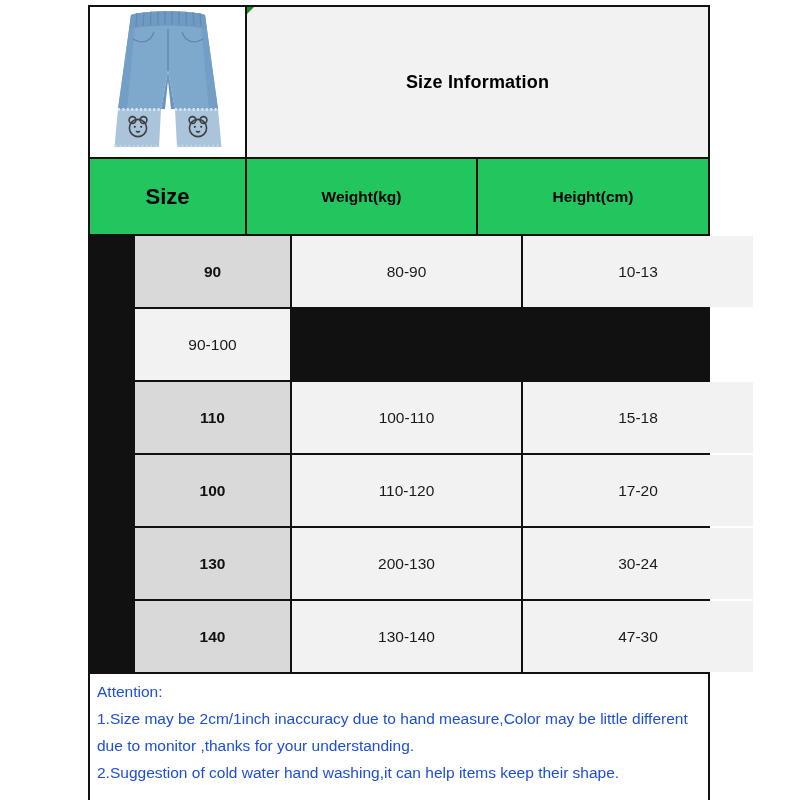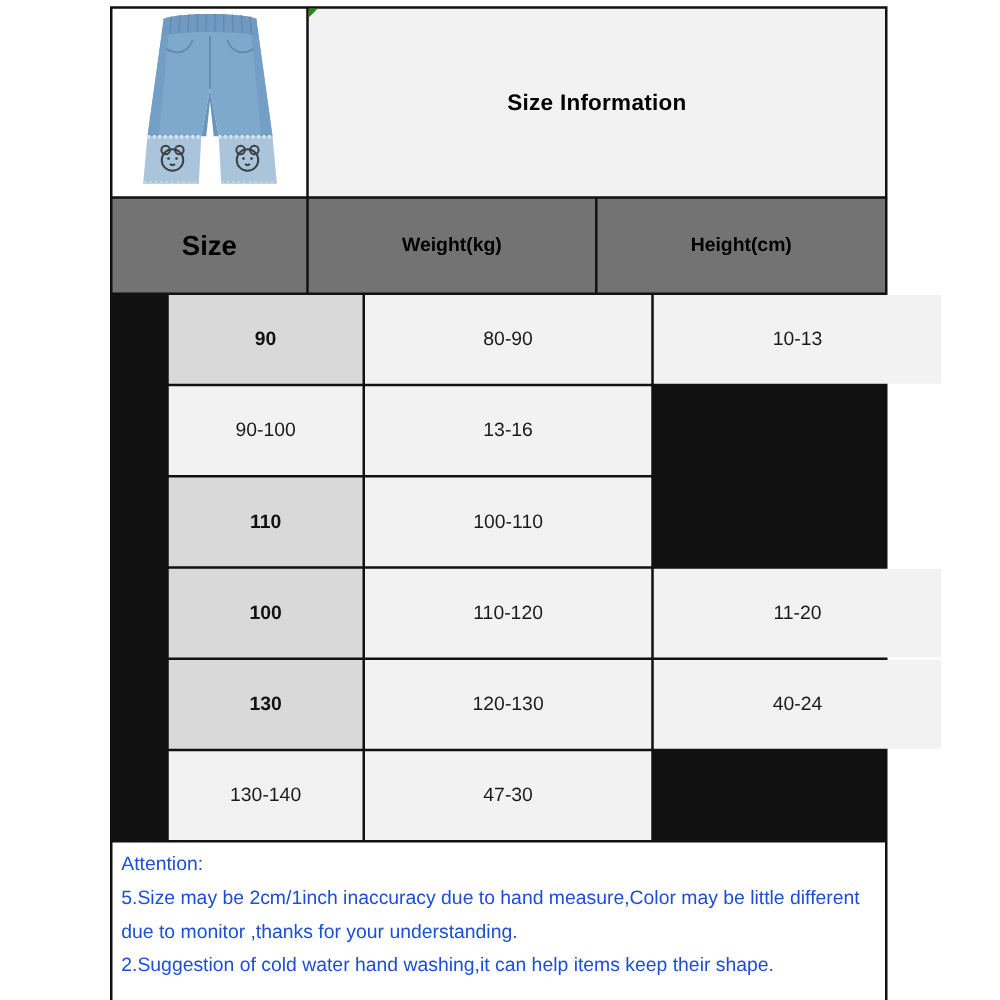--- a/index.html
+++ b/index.html
@@ -59,21 +59,21 @@
   .corner-flag {
     position: absolute;
     top: -4px;
     left: 0;
     width: 0;
     height: 0;
     border-top: 11px solid #149014;
     border-right: 11px solid transparent;
   }
   .head-cell {
-    background: #737373;
+    background: #22c55e;
     font-weight: bold;
     color: #000000;
     font-size: 15.5px;
   }
   .head-cell.size-head { font-size: 22px; }
   .size-cell {
     background: #d9d9d9;
     font-weight: bold;
     font-size: 15.5px;
     color: #111111;
@@ -157,41 +157,42 @@
       <div class="cell head-cell">Height(cm)</div>
     </div>
 
     <div class="row3 data-row">
       <div class="cell size-cell">90</div>
       <div class="cell val-cell">80-90</div>
       <div class="cell val-cell">10-13</div>
     </div>
     <div class="row3 data-row">
       <div class="cell val-cell">90-100</div>
-      <div class="cell val-cell">13-16</div>
     </div>
     <div class="row3 data-row">
       <div class="cell size-cell">110</div>
       <div class="cell val-cell">100-110</div>
+      <div class="cell val-cell">15-18</div>
     </div>
     <div class="row3 data-row">
       <div class="cell size-cell">100</div>
       <div class="cell val-cell">110-120</div>
-      <div class="cell val-cell">11-20</div>
+      <div class="cell val-cell">17-20</div>
     </div>
     <div class="row3 data-row">
       <div class="cell size-cell">130</div>
-      <div class="cell val-cell">120-130</div>
-      <div class="cell val-cell">40-24</div>
+      <div class="cell val-cell">200-130</div>
+      <div class="cell val-cell">30-24</div>
     </div>
     <div class="row3 data-row">
+      <div class="cell size-cell">140</div>
       <div class="cell val-cell">130-140</div>
       <div class="cell val-cell">47-30</div>
     </div>
 
     <div class="attention">
       <p>Attention:</p>
-      <p>5.Size may be 2cm/1inch inaccuracy due to hand measure,Color may be little different due to monitor ,thanks for your understanding.</p>
+      <p>1.Size may be 2cm/1inch inaccuracy due to hand measure,Color may be little different due to monitor ,thanks for your understanding.</p>
       <p>2.Suggestion of cold water hand washing,it can help items keep their shape.</p>
     </div>
 
   </div>
 </div>
 
 </body></html>

